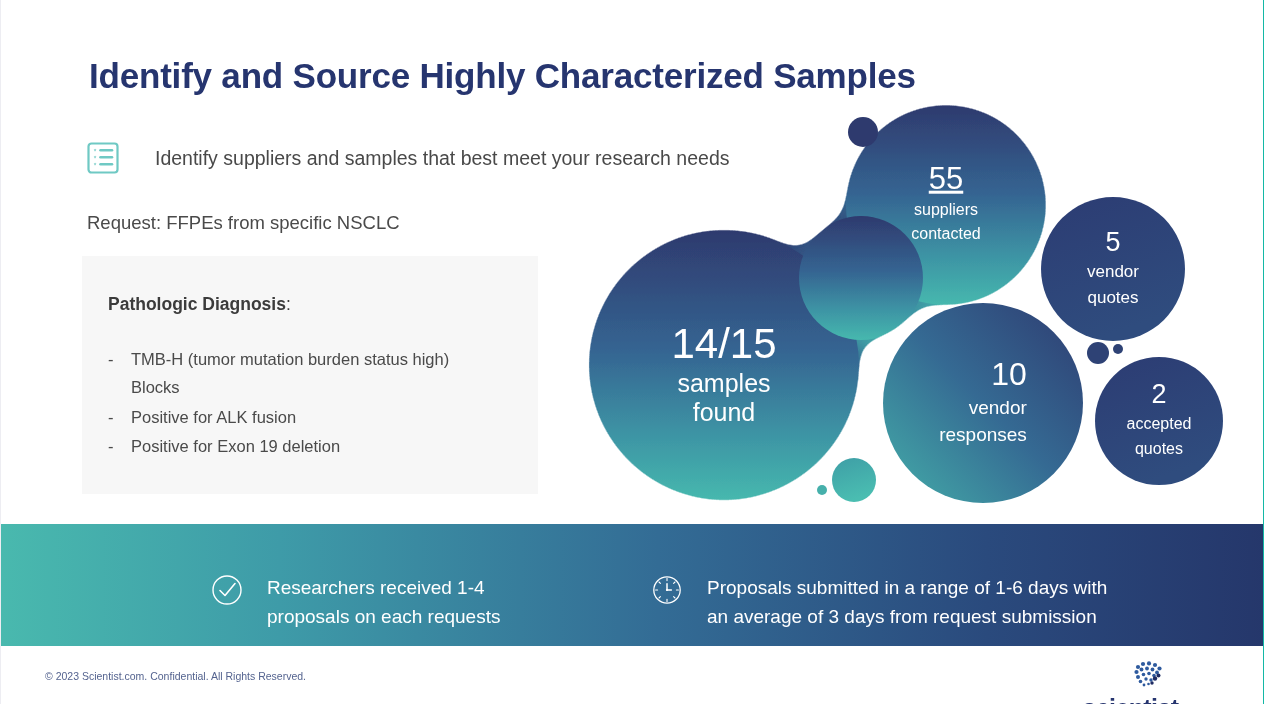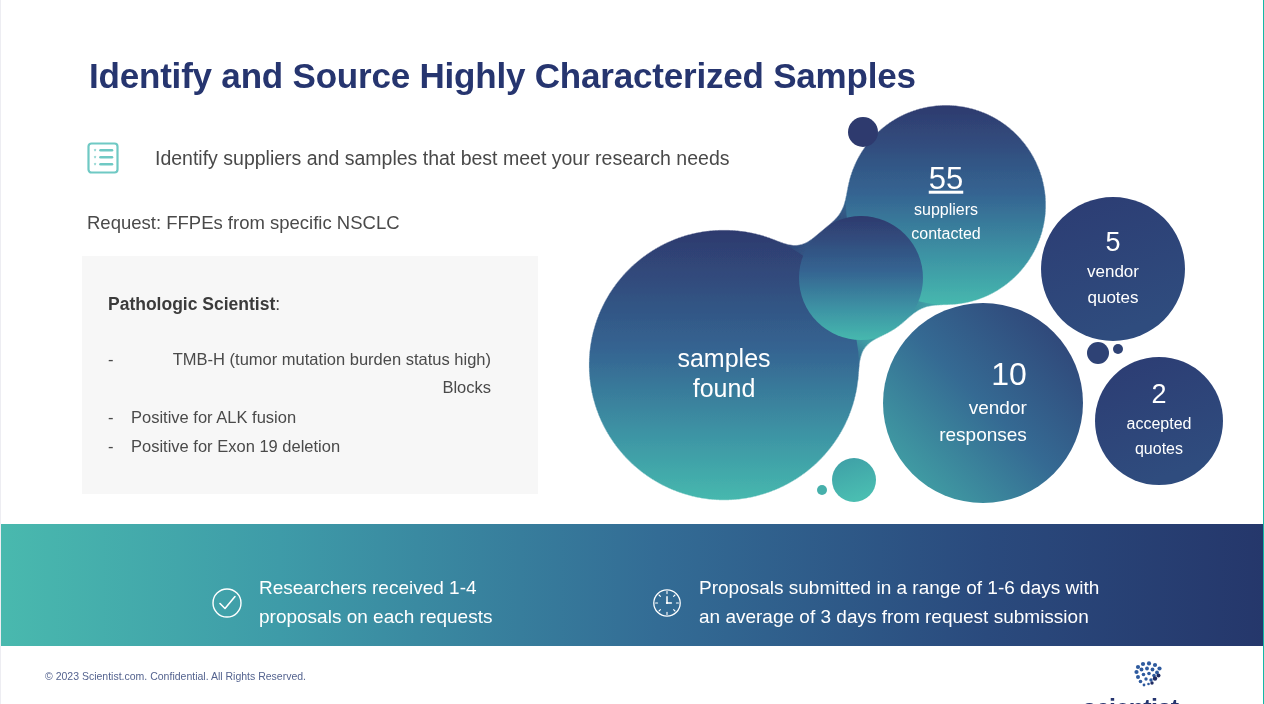--- a/index.html
+++ b/index.html
@@ -99,21 +99,20 @@
     line-height: 1.72;
     margin-bottom: 1px;
   }
   .bullet-dash {
     width: 23px;
     flex: 0 0 23px;
     color: #4a4a4a;
   }
   .bullet-body {
     max-width: 360px;
-    text-align: right;
   }
 
   
   .bubble-graphic {
     position: absolute;
     left: 560px;
     top: 100px;
     width: 680px;
     height: 420px;
   }
@@ -159,22 +158,22 @@
     position: absolute;
     left: 0;
     top: 524px;
     width: 1264px;
     height: 122px;
     background: linear-gradient(to right, #49B9AE 0%, #3E9BA8 22%, #336C95 52%, #2A4A7D 78%, #25376B 100%);
   }
   .banner-item {
     position: absolute;
     display: flex;
-    align-items: center;
-    gap: 16px;
+    align-items: flex-start;
+    gap: 24px;
   }
   .banner-item.left  { left: 210px; top: 50px; }
   .banner-item.right { left: 650px; top: 50px; }
   .banner-icon {
     width: 32px;
     height: 32px;
     flex: 0 0 32px;
     display: block;
   }
   .banner-text {
@@ -237,21 +236,21 @@
         </g>
       </svg>
     </span>
     <span class="subtitle-text">Identify suppliers and samples that best meet your research needs</span>
   </div>
 
   <div class="request-line">Request: FFPEs from specific NSCLC</div>
 
   <div class="info-card">
     <div class="card-heading">
-      <span>Pathologic Scientist</span><span class="thin">:</span>
+      <span>Pathologic Diagnosis</span><span class="thin">:</span>
     </div>
     <ul class="bullet-list">
       <li>
         <span class="bullet-dash">-</span>
         <span class="bullet-body">TMB-H (tumor mutation burden status high) Blocks</span>
       </li>
       <li>
         <span class="bullet-dash">-</span>
         <span class="bullet-body">Positive for ALK fusion</span>
       </li>
@@ -304,20 +303,21 @@
 
       <circle cx="302" cy="32" r="15" fill="#2E3A6E"></circle>
       <circle cx="537" cy="253" r="11" fill="#2E4275"></circle>
       <circle cx="557" cy="249" r="5" fill="#2E4275"></circle>
       <circle cx="293" cy="380" r="22" fill="url(#gradTealDot)"></circle>
       <circle cx="261" cy="390" r="5" fill="#46B0AB"></circle>
     </svg>
 
     <div class="bubble-labels">
       <div class="bubble-label lbl-samples" style="left:163px; top:273px;">
+        <span class="bub-num">14/15</span>
         <span class="bub-cap">samples</span>
         <span class="bub-cap">found</span>
       </div>
 
       <div class="bubble-label lbl-suppliers" style="left:385px; top:103px;">
         <span class="bub-num">55</span>
         <span class="bub-cap">suppliers</span>
         <span class="bub-cap">contacted</span>
       </div>
 

